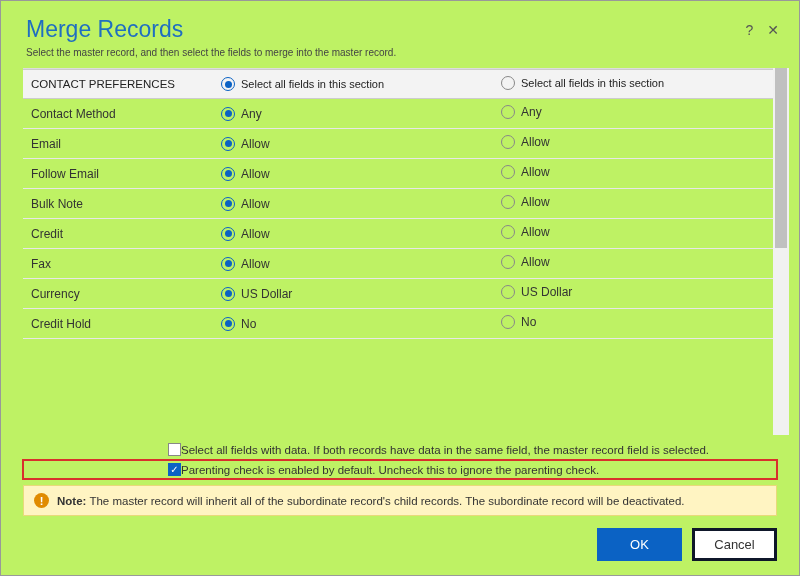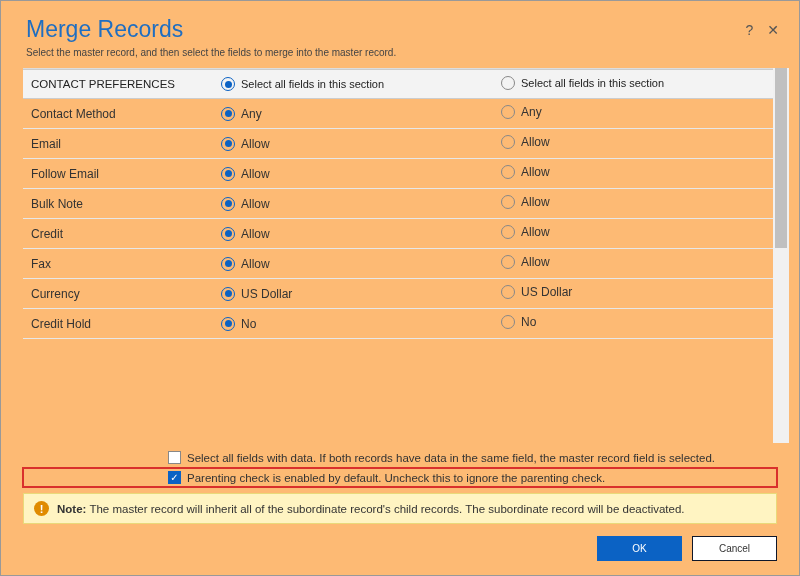--- a/index.html
+++ b/index.html
@@ -11,21 +11,21 @@
     background: #fff;
   }
   .dialog {
     width: 800px;
     height: 576px;
     border: 1px solid #999;
     box-shadow: 0 0 6px rgba(0,0,0,0.3);
     display: flex;
     flex-direction: column;
     position: relative;
-    background: #fdba74;
+    background: #bef264;
   }
   .header {
     padding: 15px 25px 10px 25px;
     position: relative;
   }
   .header h1 {
     margin: 0;
     font-size: 23px;
     font-weight: 300;
     color: #1f6ec1;
@@ -124,21 +124,20 @@
     height: 7px;
     background: #0b62c4;
     border-radius: 50%;
   }
   .footer-options {
     padding: 4px 22px 0 22px;
   }
   .opt-row {
     display: flex;
     align-items: center;
-    gap: 6px;
     padding: 4px 0 4px 145px;
     font-size: 11.5px;
     color: #333;
   }
   .opt-row.highlight {
     outline: 2px solid #d9302c;
     outline-offset: -1px;
     padding-top: 3px;
     padding-bottom: 3px;
   }
@@ -185,24 +184,24 @@
   }
   .button-bar {
     display: flex;
     justify-content: flex-end;
     gap: 10px;
     padding: 12px 22px 14px 22px;
   }
   .btn {
     min-width: 85px;
     padding: 6px 14px;
-    font-size: 10px;
+    font-size: 13px;
     text-align: center;
     cursor: pointer;
-    border: 1px solid #0f172a;
+    border: 3px solid #0f172a;
     background: #fff;
   }
   .btn.primary {
     background: #0b62c4;
     border-color: #0b62c4;
     color: #fff;
   }
 </style>
 </head>
 <body>

